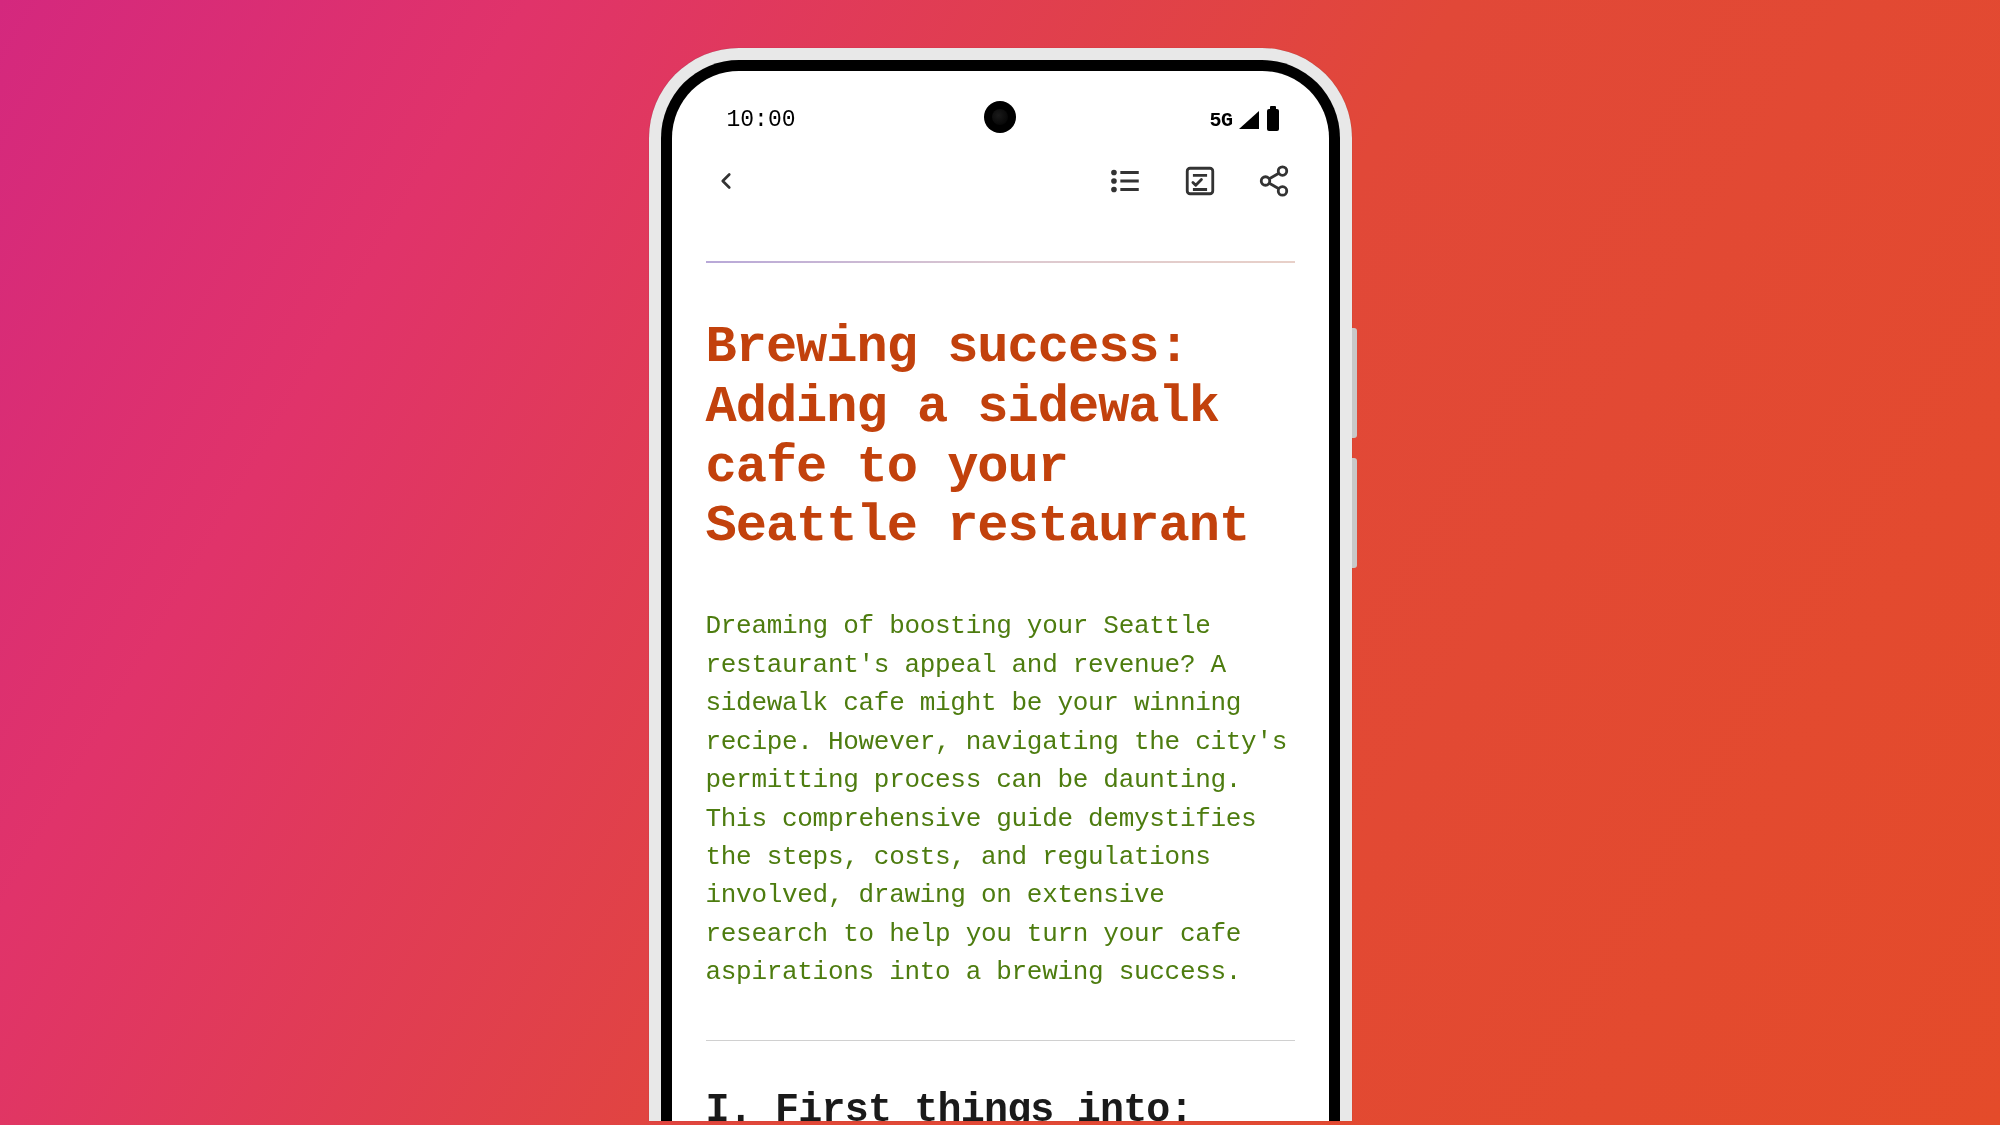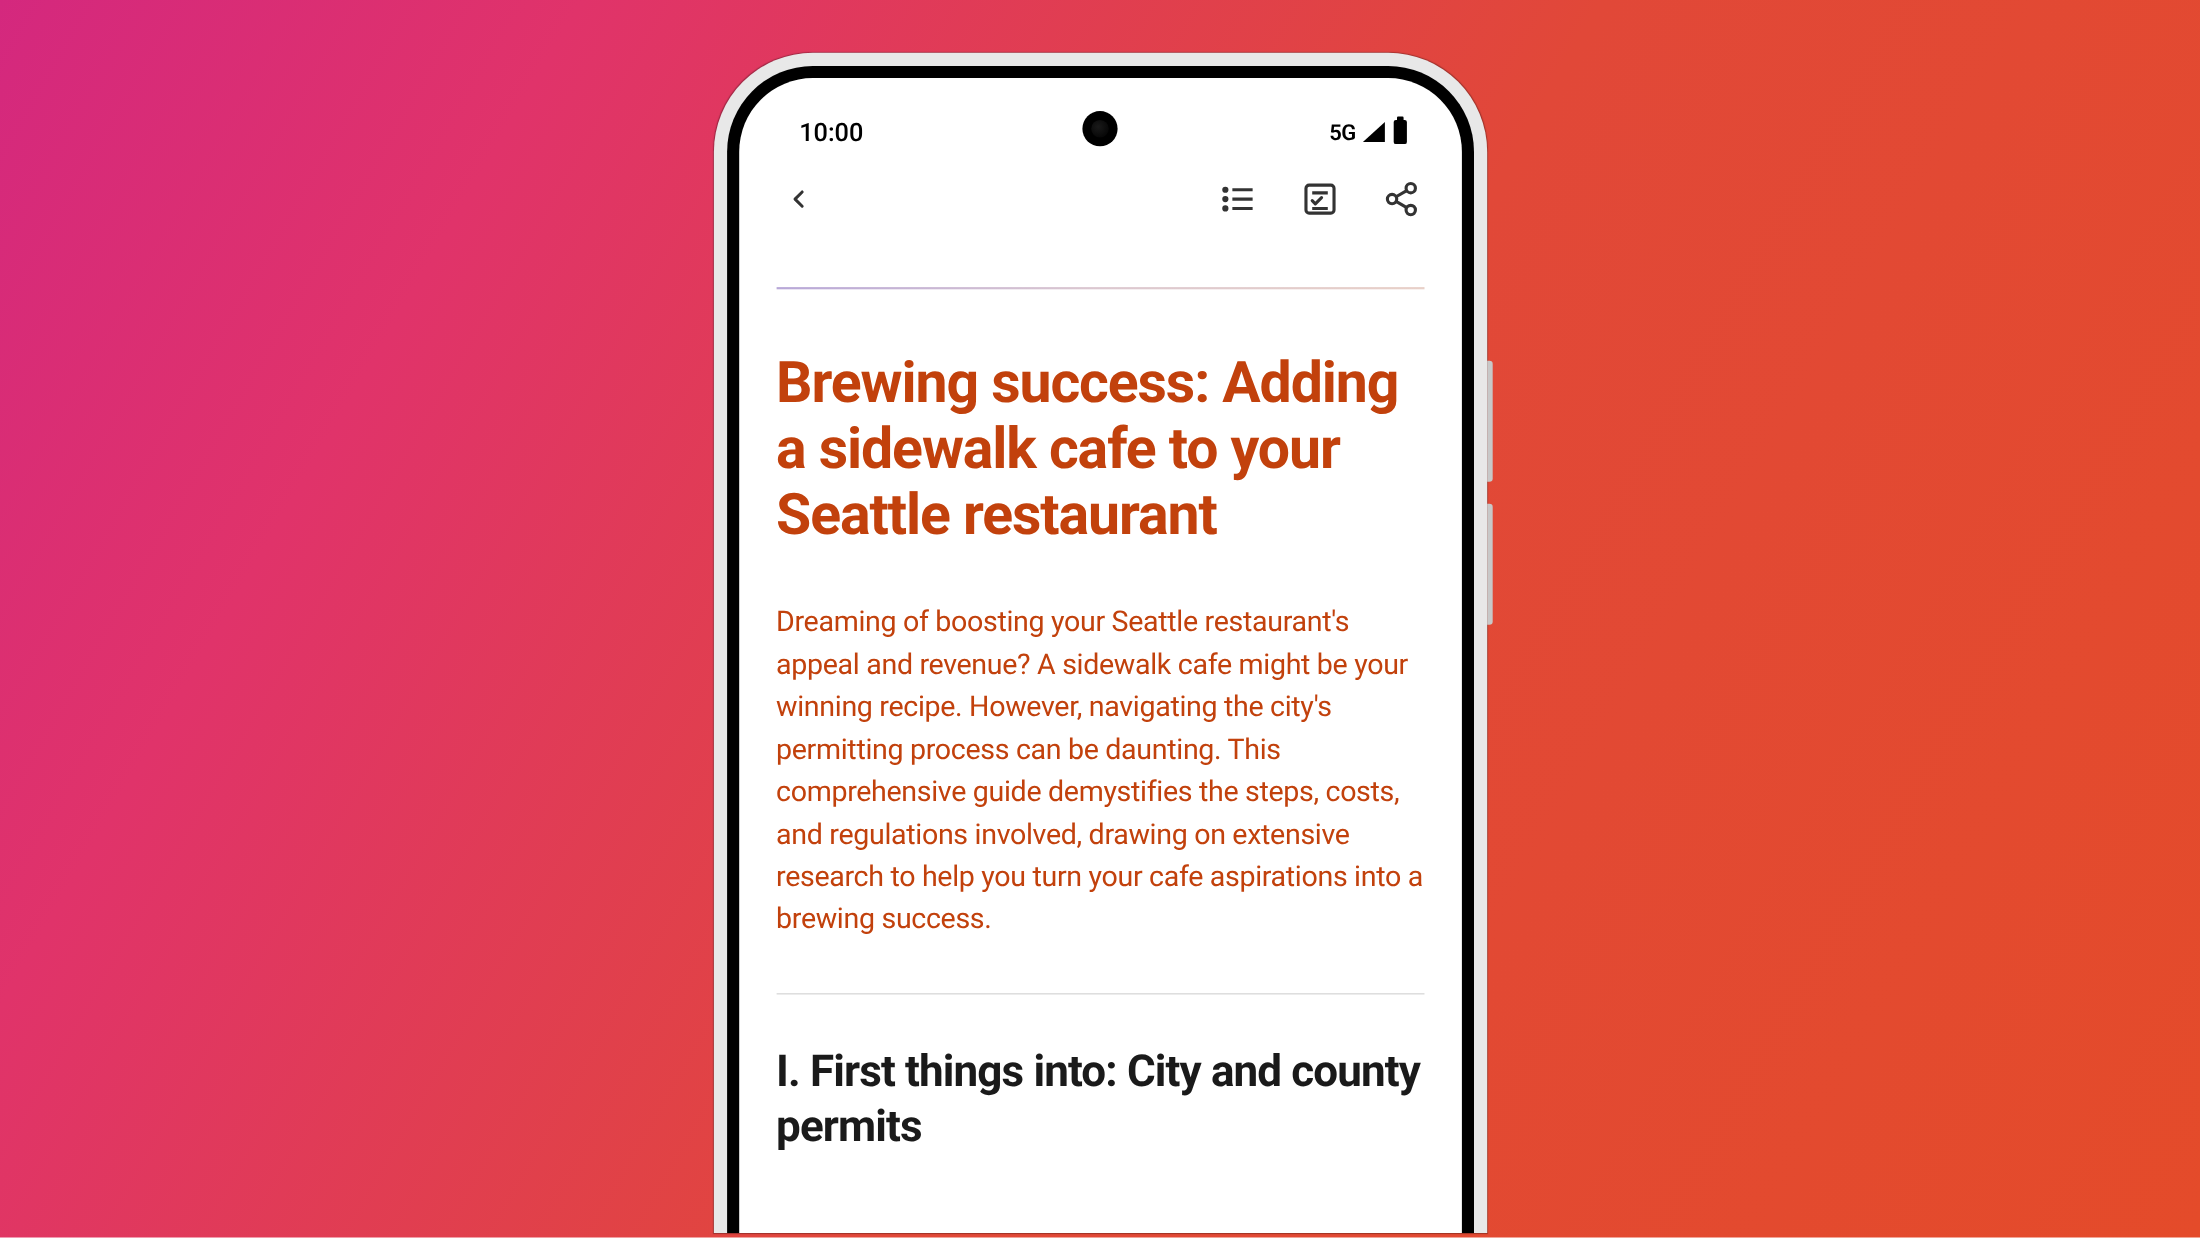--- a/index.html
+++ b/index.html
@@ -26,20 +26,21 @@
       border-radius: 90px 90px 0 0;
       padding: 12px 12px 0 12px;
       position: relative;
       box-shadow: 0 0 1px rgba(0,0,0,0.3);
     }
     
     .phone-inner {
       background: #000;
       border-radius: 78px 78px 0 0;
       padding: 11px 11px 0 11px;
+      font-family: Liberation Mono, monospace;
     }
     
     .phone-screen {
       background: #fff;
       border-radius: 67px 67px 0 0;
       height: 1050px;
       overflow: hidden;
       position: relative;
     }
     
@@ -168,21 +169,21 @@
       font-weight: 700;
       line-height: 1.15;
       color: #c2410c;
       margin-bottom: 50px;
       letter-spacing: -1px;
     }
     
     .article-intro {
       font-size: 26px;
       line-height: 1.48;
-      color: #c2410c;
+      color: #4d7c0f;
       margin-bottom: 48px;
       letter-spacing: -0.3px;
     }
     
     .section-divider {
       height: 1px;
       background: #d0d0d0;
       margin-bottom: 45px;
     }
     

